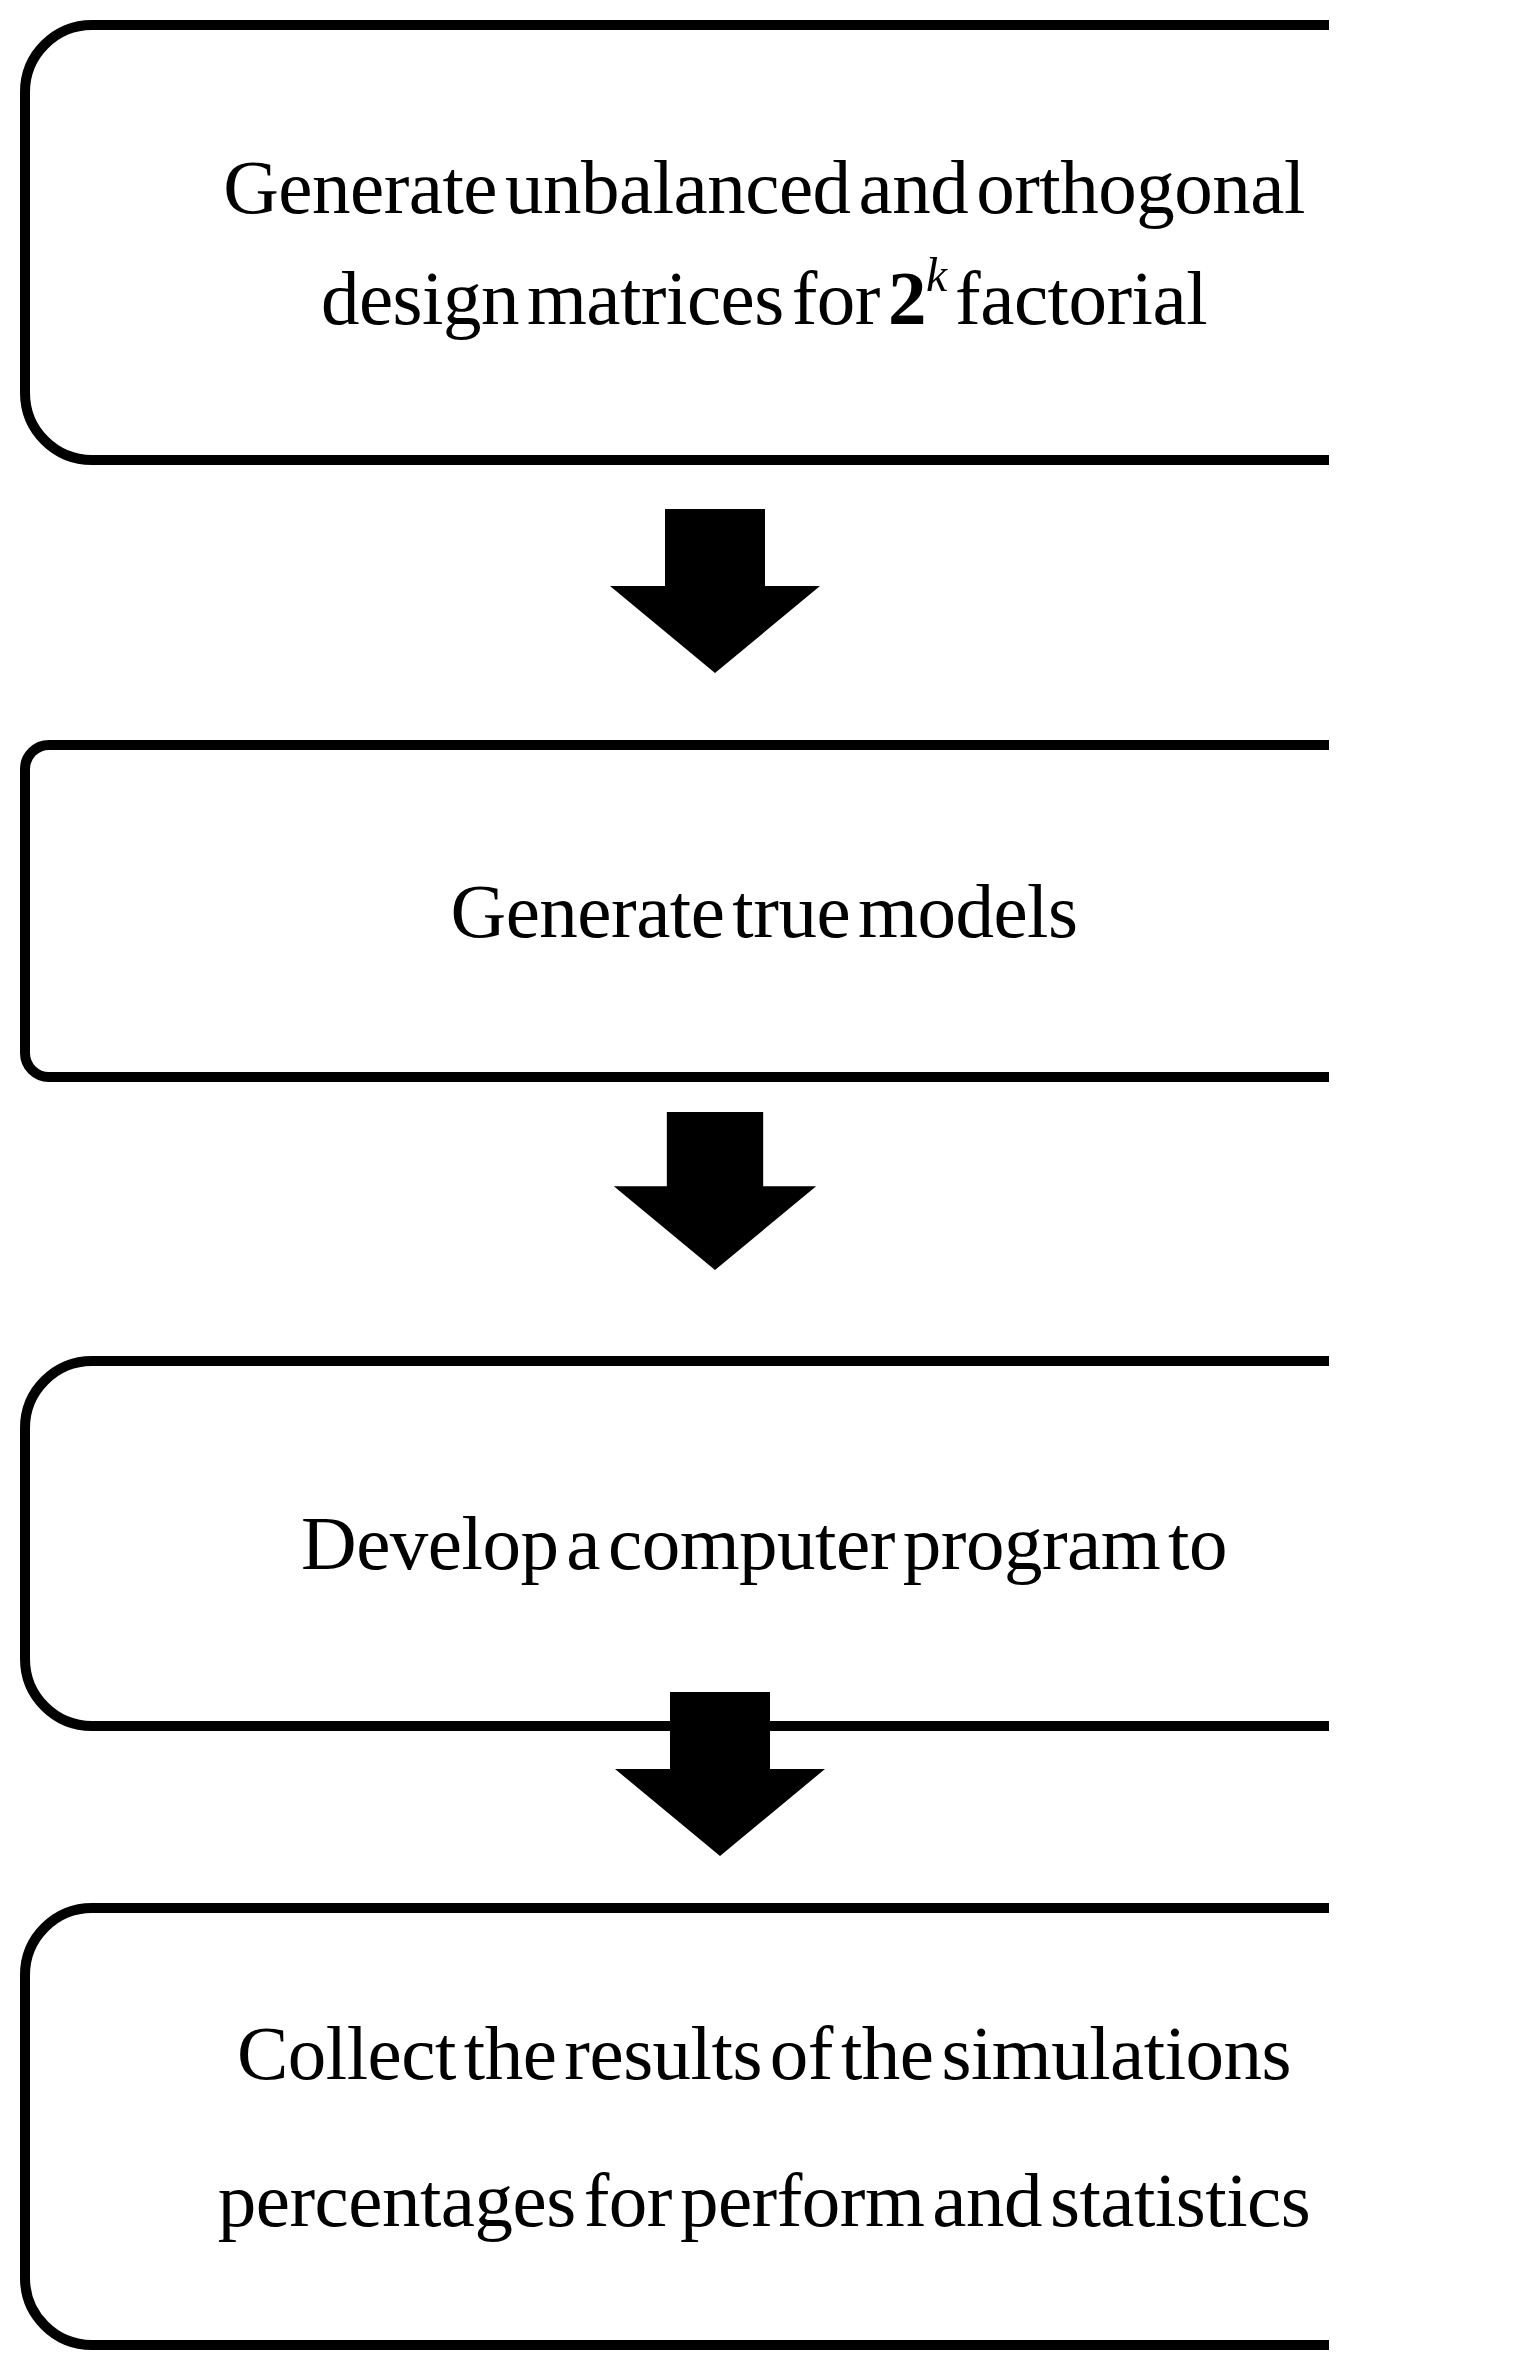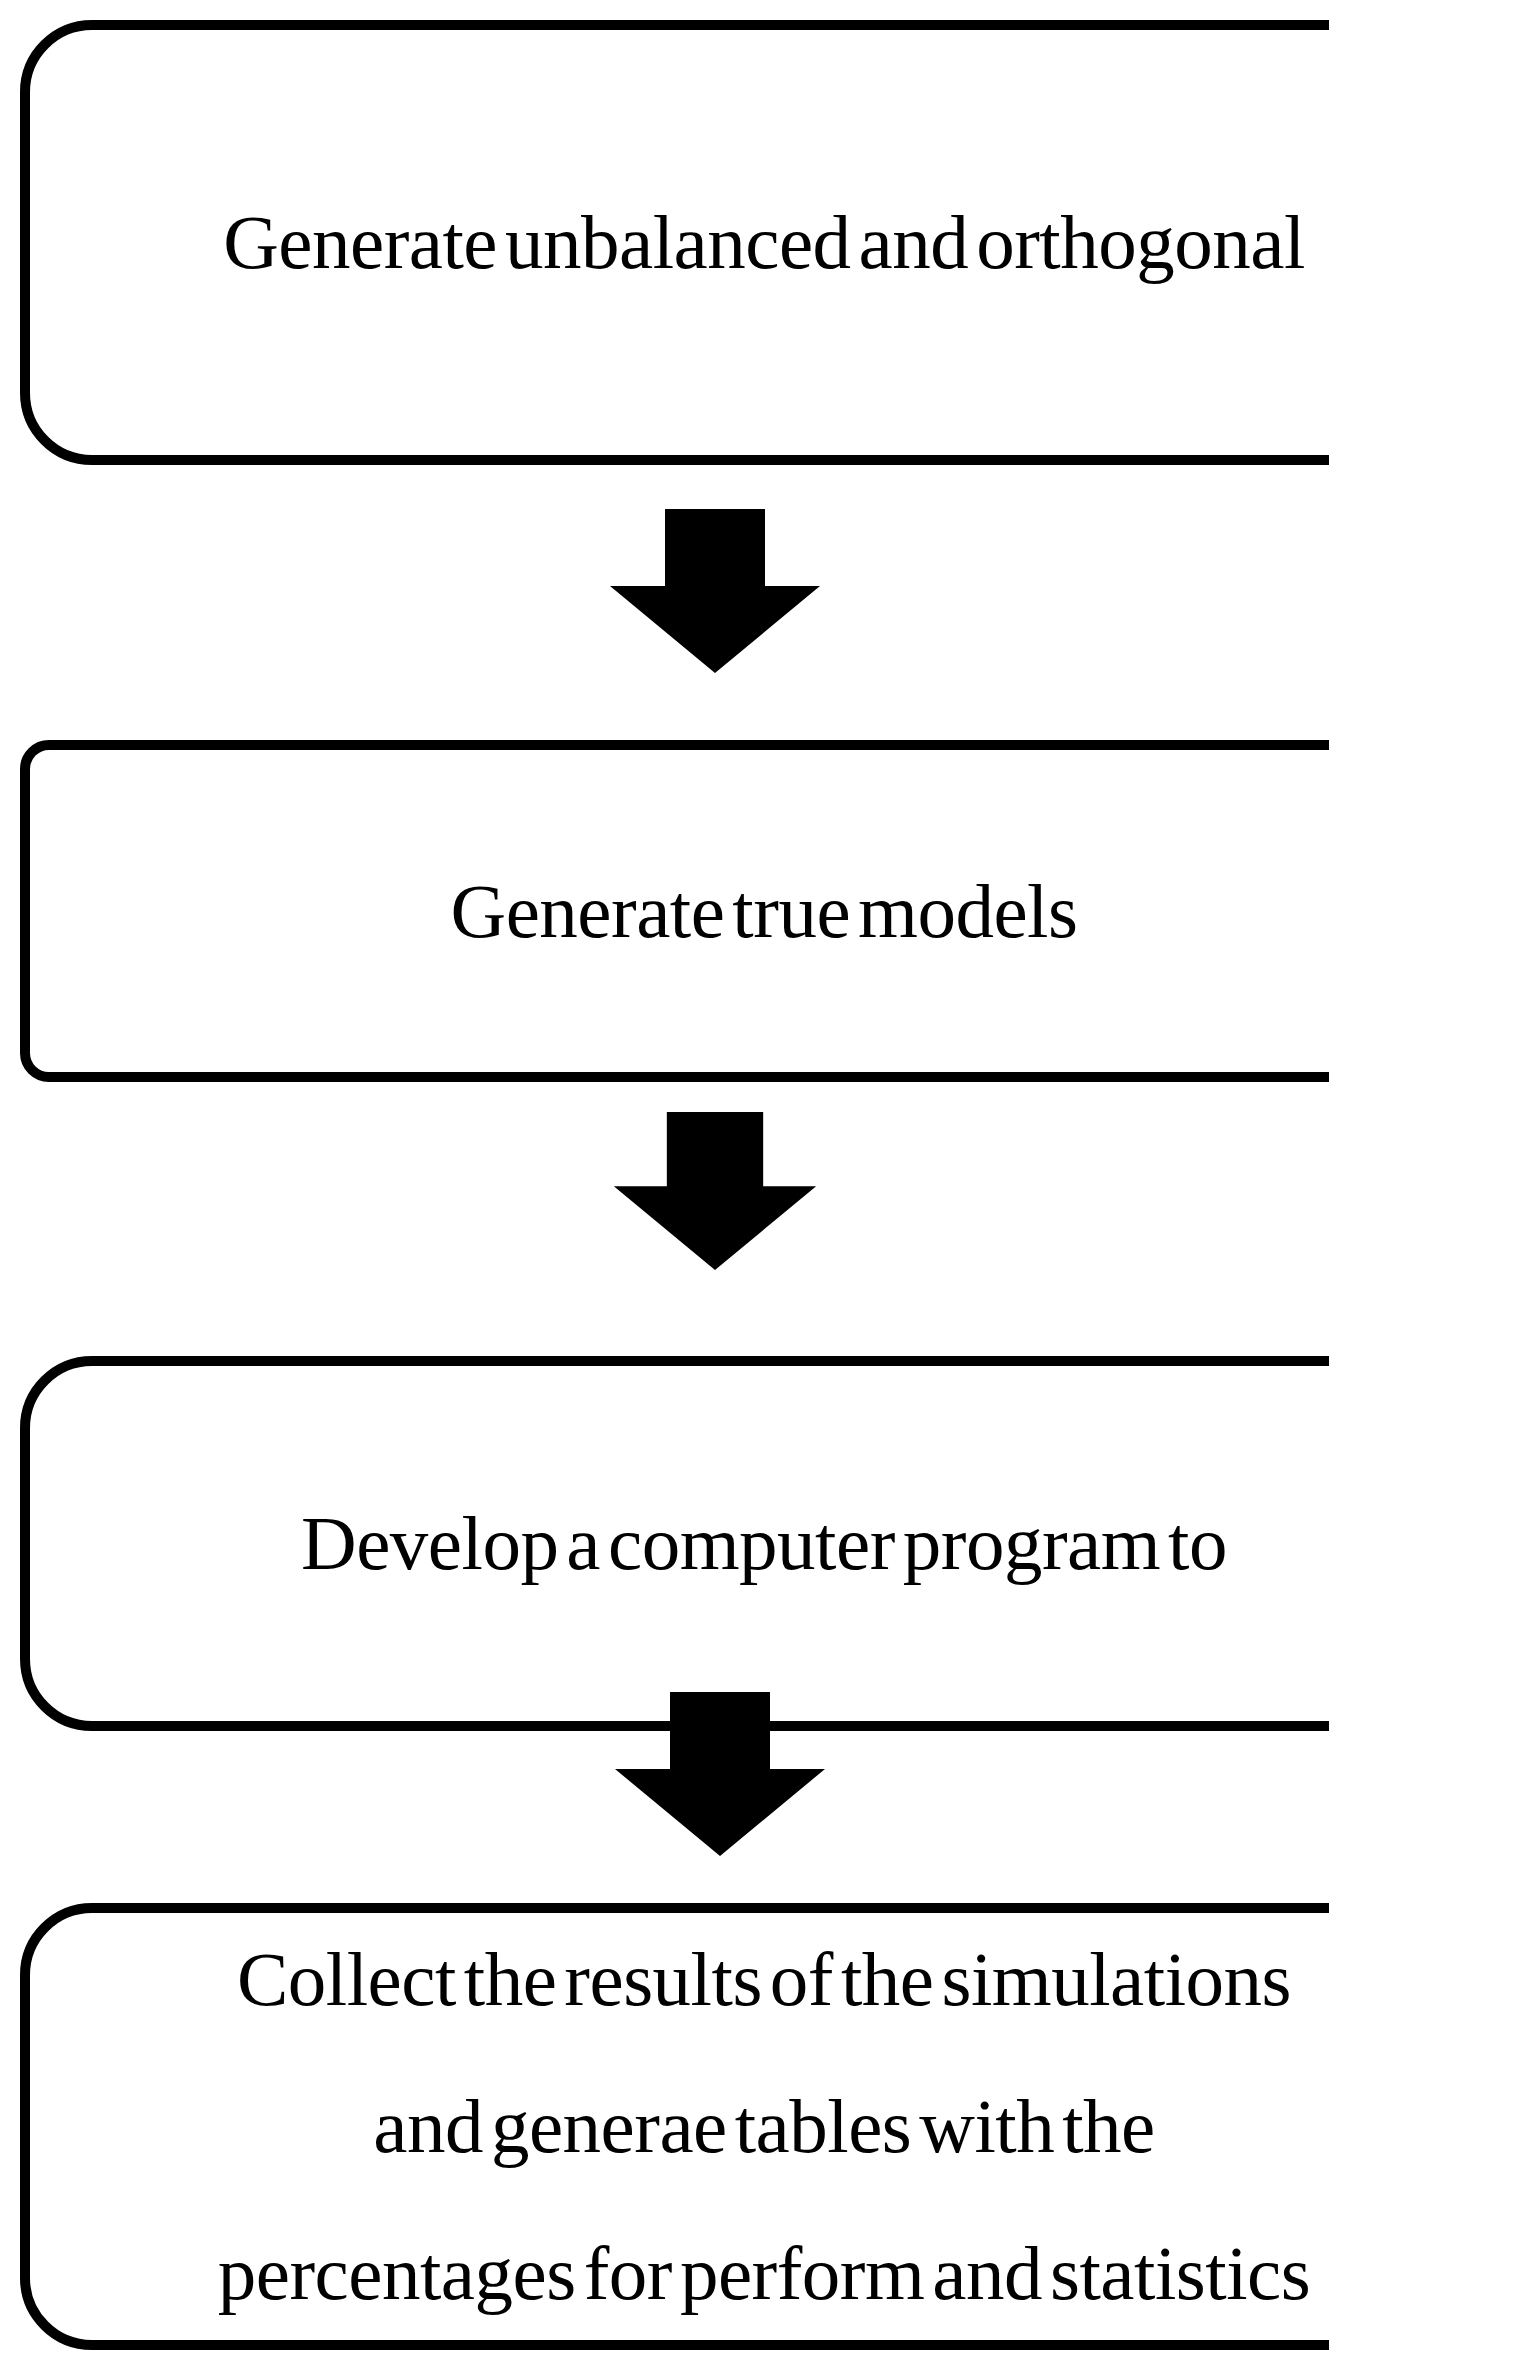--- a/index.html
+++ b/index.html
@@ -53,20 +53,21 @@
   #arrow2 { left: 610px; top: 1112px; }
   #arrow3 { left: 615px; top: 1692px; }
 </style>
 </head>
 <body>
 
 <div class="canvas">
 
   <div class="box" id="box1">
     <div class="line">Generate unbalanced and orthogonal</div>
+    <div class="line"><span>design matrices for </span><span class="exp-base">2</span><sup class="exp-k">k</sup><span> factorial</span></div>
   </div>
 
   <svg class="arrow" id="arrow1" width="210" height="164" viewBox="0 0 210 164">
     <polygon points="55,0 155,0 155,77 210,77 105,164 0,77 55,77" fill="#000000"></polygon>
   </svg>
 
   <div class="box" id="box2">
     <div class="line">Generate true models</div>
   </div>
 
@@ -77,17 +78,16 @@
   <div class="box" id="box3">
     <div class="line">Develop a computer program to</div>
   </div>
 
   <svg class="arrow" id="arrow3" width="210" height="164" viewBox="0 0 210 164">
     <polygon points="55,0 155,0 155,77 210,77 105,164 0,77 55,77" fill="#000000"></polygon>
   </svg>
 
   <div class="box" id="box4">
     <div class="line">Collect the results of the simulations</div>
-    <div class="line">and generae tables with the</div>
     <div class="line">percentages for perform and statistics</div>
   </div>
 
 </div>
 
 </body></html>

